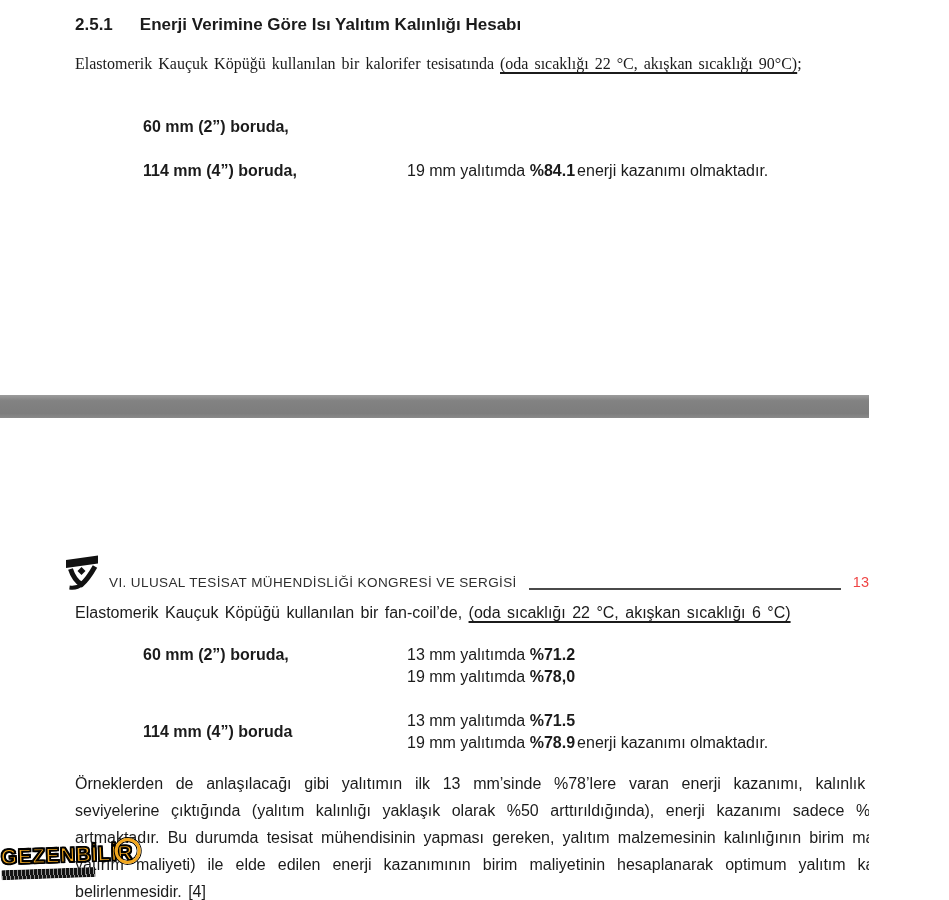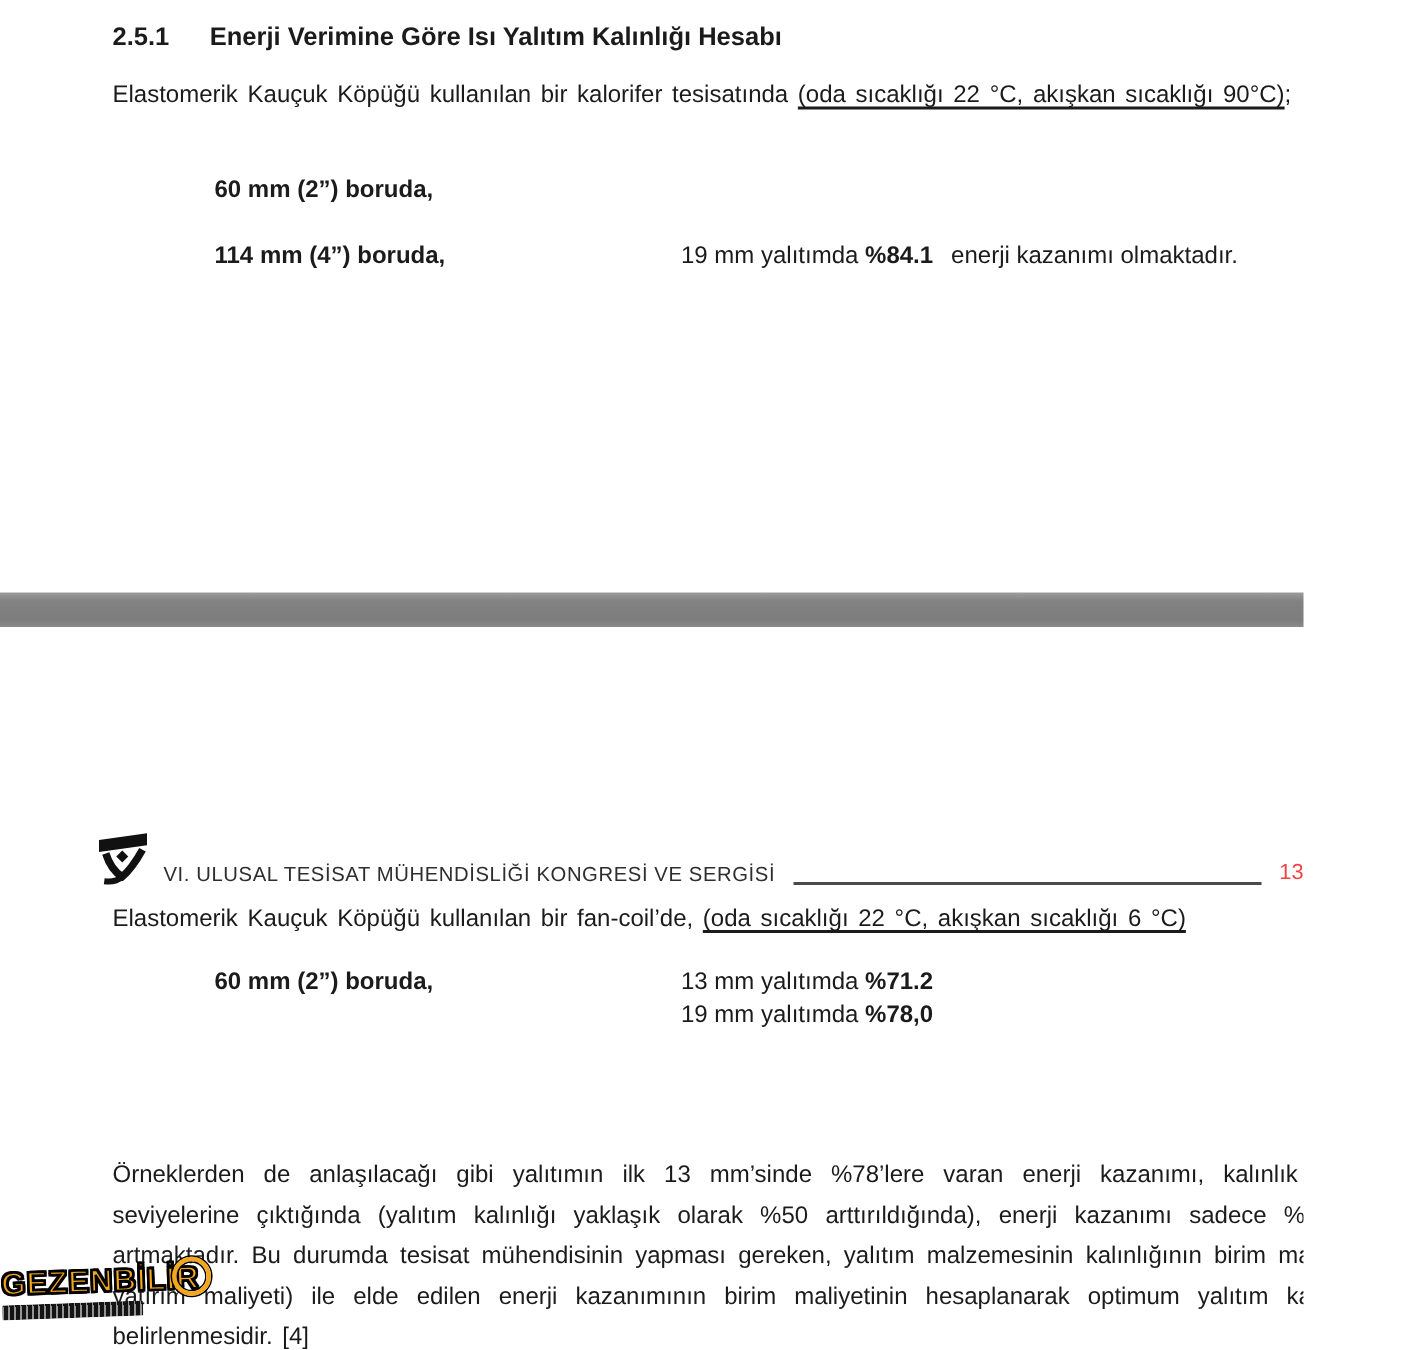--- a/index.html
+++ b/index.html
@@ -21,43 +21,43 @@
     white-space: nowrap;
   }
   .heading .num { display: inline-block; margin-right: 27px; }
 
   
   .para {
     position: absolute; left: 75px; width: 860px;
     font-size: 16px; line-height: 27px;
     text-align: justify; word-spacing: 2px;
   }
-  .para.p1 { top: 50px; }
+  .para.p1 { top: 50px; font-family: Liberation Serif, serif; }
   .para.p2 { top: 599px; white-space: nowrap; text-align: left; }
   .para.p3 { top: 770px; }
   .ul {
     text-decoration: underline;
     text-decoration-thickness: 1.5px;
     text-underline-offset: 3px;
   }
 
   
   .results { position: absolute; left: 75px; width: 860px; font-size: 16px; }
   .results.t1 { top: 116px; }
   .results.t2 { top: 644px; }
-  .pair { display: flex; align-items: flex-start; gap: 47px; }
+  .pair { display: flex; align-items: flex-start; }
   .pair + .pair { margin-top: 22px; align-items: center; }
   .pair .label {
     margin-left: 68px; width: 264px;
     font-weight: bold; line-height: 22px; white-space: nowrap;
   }
   .pair .vals { flex: 1; }
   .pair .vals .vline { line-height: 22px; white-space: nowrap; }
   .val { font-weight: bold; }
-  .suffix { margin-left: 12px; }
+  .suffix { margin-left: 2px; }
 
   
   .divider-bar {
     position: absolute; left: 0; top: 395px; width: 949px; height: 23px;
     background: linear-gradient(180deg, #9c9c9c 0%, #828282 25%, #7d7d7d 80%, #8a8a8a 100%);
   }
 
   
   .page-header {
     position: absolute; left: 64px; top: 550px; width: 872px; height: 40px;
@@ -142,20 +142,27 @@
   </div>
 
   <div class="results t2">
     <div class="pair">
       <div class="label">60 mm (2”) boruda,</div>
       <div class="vals">
         <div class="vline"><span>13 mm yalıtımda </span><span class="val">%71.2</span></div>
         <div class="vline"><span>19 mm yalıtımda </span><span class="val">%78,0</span></div>
       </div>
     </div>
+    <div class="pair">
+      <div class="label">114 mm (4”) boruda</div>
+      <div class="vals">
+        <div class="vline"><span>13 mm yalıtımda </span><span class="val">%71.5</span></div>
+        <div class="vline"><span>19 mm yalıtımda </span><span class="val">%78.9</span><span class="suffix">enerji kazanımı olmaktadır.</span></div>
+      </div>
+    </div>
   </div>
 
   <div class="para p3">Örneklerden de anlaşılacağı gibi yalıtımın ilk 13 mm’sinde %78’lere varan enerji kazanımı, kalınlık 19 mm seviyelerine çıktığında (yalıtım kalınlığı yaklaşık olarak %50 arttırıldığında), enerji kazanımı sadece %10 daha artmaktadır. Bu durumda tesisat mühendisinin yapması gereken, yalıtım malzemesinin kalınlığının birim maliyeti (ilk yatırım maliyeti) ile elde edilen enerji kazanımının birim maliyetinin hesaplanarak optimum yalıtım kalınlığının belirlenmesidir. [4]</div>
 
   <div class="watermark">
     <div class="wm-text">GEZENBİLİR</div>
     <div class="wm-bar"></div>
     <div class="wm-ring"></div>
   </div>
 

